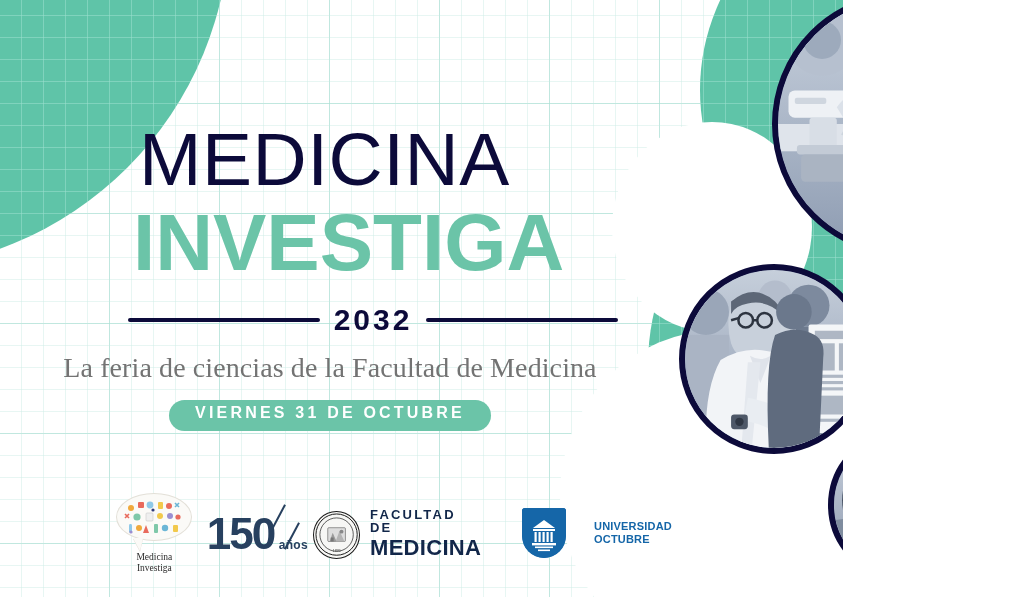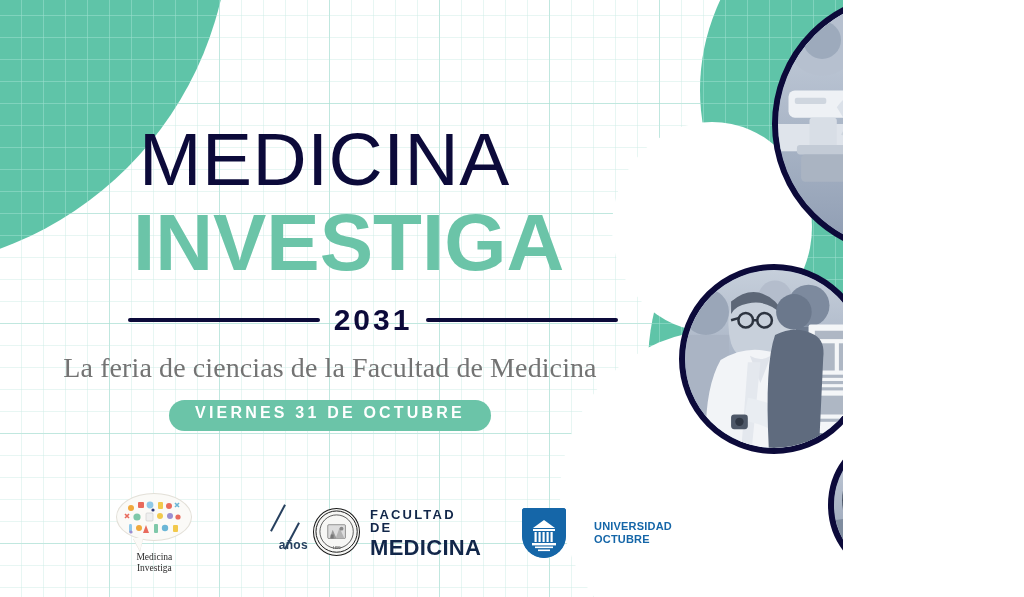--- a/index.html
+++ b/index.html
@@ -134,21 +134,21 @@
   .anios{
     position:absolute;left:72px;top:33px;
     font-size:12px;font-weight:700;color:#27405F;letter-spacing:.3px;
     font-family:"Liberation Sans", sans-serif;
   }
   .slash{position:absolute;background:#27405F;width:2px;height:30px;transform:rotate(28deg);}
   .slash.s1{left:70px;top:-2px;}
   .slash.s2{left:84px;top:16px;}
 
   
-  .logo-fm{display:flex;align-items:flex-start;gap:10px;margin-left:14px;}
+  .logo-fm{display:flex;align-items:flex-end;gap:10px;margin-left:14px;}
   .seal{
     width:46px;height:46px;border-radius:50%;
     border:1.6px solid #1a1a1a;background:#f7f7f5;
     position:relative;overflow:hidden;
   }
   .fm-text{line-height:1;}
   .fm-1{font-size:13px;font-weight:700;color:#12274A;letter-spacing:2.2px;
     font-family:"Liberation Sans", sans-serif;}
   .fm-2{font-size:22px;font-weight:700;color:#12274A;letter-spacing:.3px;margin-top:3px;
     font-family:"Liberation Sans", sans-serif;}
@@ -192,21 +192,21 @@
   <div class="grid-over"></div>
 
   <div class="content">
 
     <div class="title-medicina">MEDICINA</div>
 
     <div class="title-investiga">INVESTIGA</div>
 
     <div class="year-row">
       <span class="rule"></span>
-      <span class="year">2031</span>
+      <span class="year">2032</span>
       <span class="rule"></span>
     </div>
 
     <div class="tagline">La feria de ciencias de la Facultad de Medicina</div>
 
     <div class="datepill-wrap">
       <div class="datepill">VIERNES 31 DE OCTUBRE</div>
     </div>
 
     <div class="logos">
@@ -236,20 +236,21 @@
             <circle cx="14" cy="38" r="1.6" fill="#9B8FD1"></circle>
           </svg>
         </div>
         <div class="mi-caption">
           <div>Medicina</div>
           <div>Investiga</div>
         </div>
       </div>
 
       <div class="logo-150">
+        <span class="n150">150</span>
         <span class="slash s1"></span>
         <span class="slash s2"></span>
         <span class="anios">años</span>
       </div>
 
       <div class="logo-fm">
         <div class="seal">
           <svg viewBox="0 0 46 46">
             <circle cx="23" cy="23" r="21" fill="#f7f7f5" stroke="#1a1a1a" stroke-width="1"></circle>
             <circle cx="23" cy="23" r="17" fill="none" stroke="#1a1a1a" stroke-width=".7"></circle>

